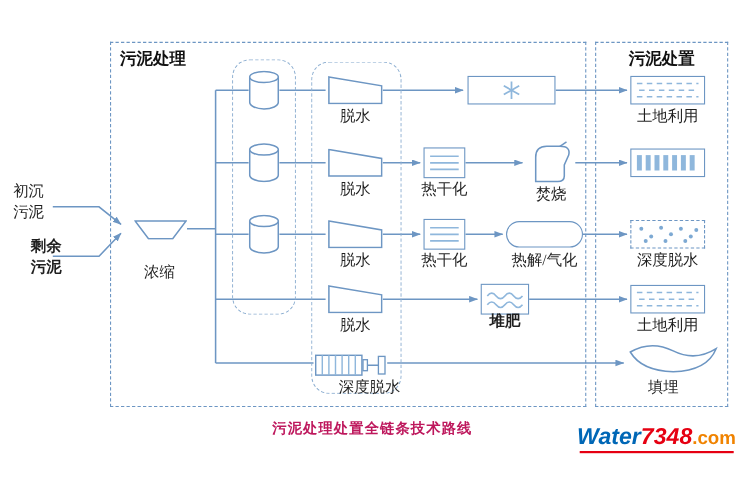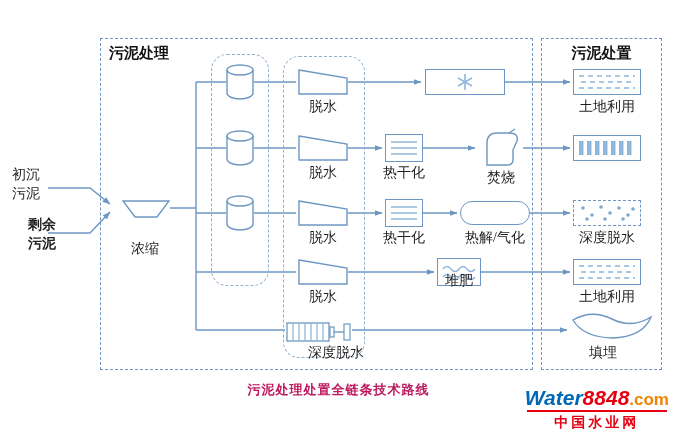--- a/index.html
+++ b/index.html
@@ -204,21 +204,21 @@
   <div class="lbl" style="left:456px;top:229px;width:78px;">热解/气化</div>
 
   <div class="rect-node" style="left:437px;top:258px;width:44px;height:28px;">
     <svg width="36" height="22" viewBox="0 0 36 22">
       <g fill="none" stroke="#8fb7dc" stroke-width="1.5">
         <path d="M2 8 q4 -5 8 0 t8 0 t8 0 t8 0"></path>
         <path d="M2 16 q4 -5 8 0 t8 0 t8 0 t8 0"></path>
       </g>
     </svg>
   </div>
-  <div class="lbl" style="left:431px;top:272px;width:56px;">堆肥</div>
+  <div class="lbl" style="left:431px;top:284px;width:56px;font-weight:bold;">堆肥</div>
 
   <div class="rect-node" style="left:573px;top:69px;width:68px;height:26px;">
     <svg width="60" height="20">
       <g stroke="#8fb7dc" stroke-width="1.4" stroke-dasharray="5 4">
         <line x1="2" y1="4" x2="58" y2="4"></line>
           <line x1="4" y1="10" x2="58" y2="10"></line>
           <line x1="2" y1="16" x2="58" y2="16"></line>
       </g>
     </svg>
   </div>
@@ -271,19 +271,18 @@
     <svg width="82" height="34" viewBox="0 0 82 34">
       <path d="M2 12 Q21 1 41 11 Q61 21 80 9 Q72 29 41 30 Q12 29 2 12 Z" fill="#fff" stroke="#6d96c3" stroke-width="1.4"></path>
     </svg>
   </div>
   <div class="lbl" style="left:572px;top:344px;width:62px;">填埋</div>
 
   <div class="caption">污泥处理处置全链条技术路线</div>
 
   <div class="logo">
     <div>
-      <span class="logo-water">Water</span><span class="logo-num">8848</span><span class="logo-com">.com</span>
+      <span class="logo-water">Water</span><span class="logo-num">7348</span><span class="logo-com">.com</span>
     </div>
     <div class="logo-rule"></div>
-    <div class="logo-cn">中国水业网</div>
   </div>
 
 </div>
 
 </body></html>

